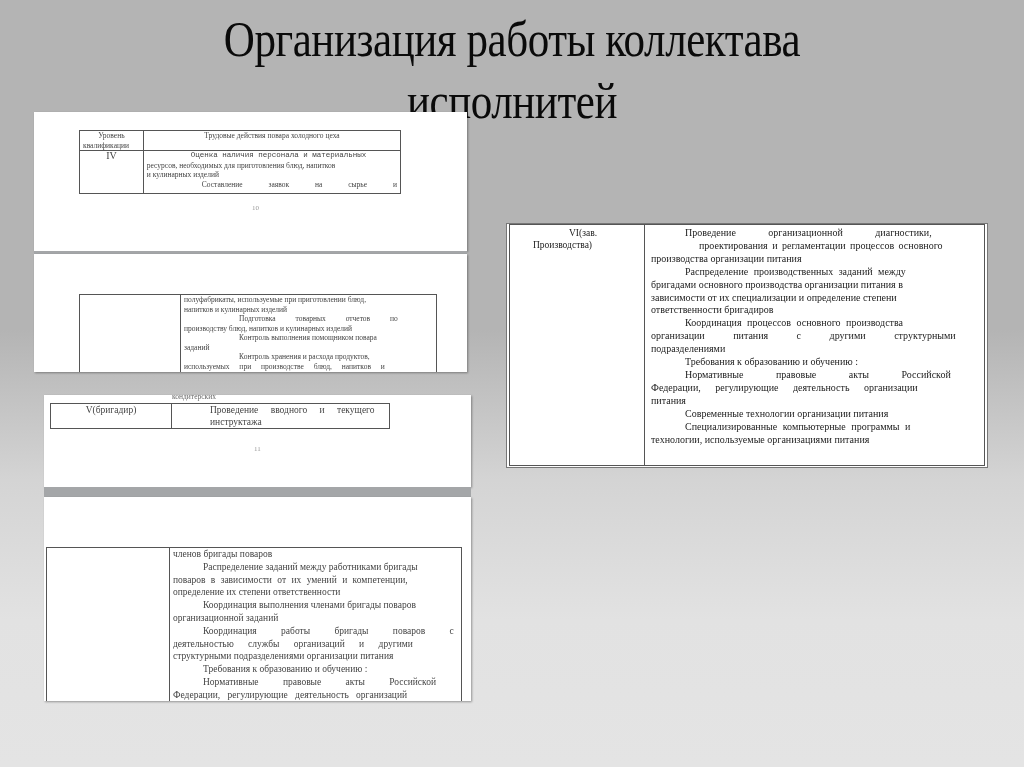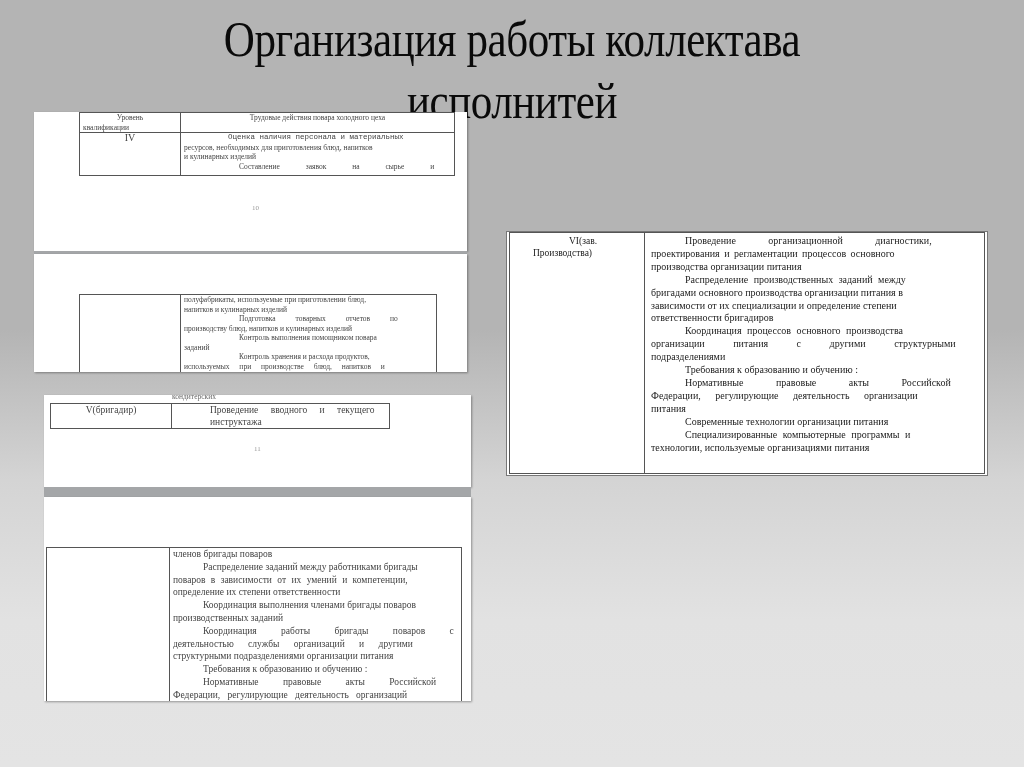--- a/index.html
+++ b/index.html
@@ -37,21 +37,21 @@
 </style>
 </head>
 <body>
 
 <div class="title">
   <div>Организация работы коллектава</div>
   <div>исполнитей</div>
 </div>
 
 <div class="page" style="left:34px; top:112px; width:433px; height:139px;">
-  <table class="doc small" style="left:45px; top:0; width:376px;">
+  <table class="doc small" style="left:45px; top:18px; width:322px;">
     <tbody>
         <tr>
       <td class="center" style="width:94px;">
         <span class="line">Уровень</span>
         <span class="line" style="text-align:left;">квалификации</span>
       </td>
       <td class="center">Трудовые действия повара холодного цеха</td>
     </tr>
     <tr>
       <td class="center" style="font-size:10px;">IV</td>
@@ -108,45 +108,45 @@
   <table class="doc mid" style="left:2px; top:50px; width:416px;">
     <tbody>
         <tr>
       <td style="width:116px; height:170px;"></td>
       <td style="line-height:12.8px;">
         <span class="line">членов бригады поваров</span>
         <span class="line" style="padding-left:30px;">Распределение заданий между работниками бригады</span>
         <span class="line" style="word-spacing:3px;">поваров в зависимости от их умений и компетенции,</span>
         <span class="line">определение их степени ответственности</span>
         <span class="line" style="padding-left:30px;">Координация выполнения членами бригады поваров</span>
-        <span class="line">производственных заданий</span>
+        <span class="line">организационной заданий</span>
         <span class="line" style="padding-left:30px; word-spacing:22px;">Координация работы бригады поваров с</span>
         <span class="line" style="word-spacing:12px;">деятельностью службы организаций и другими</span>
         <span class="line">структурными подразделениями организации питания</span>
         <span class="line" style="padding-left:30px;">Требования к образованию и обучению :</span>
         <span class="line" style="padding-left:30px; word-spacing:22px;">Нормативные правовые акты Российской</span>
         <span class="line" style="word-spacing:5px;">Федерации, регулирующие деятельность организаций</span>
         <span class="line">питания</span>
       </td>
     </tr>
   </tbody>
     </table>
 </div>
 
-<div class="page right-page" style="left:507px; top:232px; width:480px; height:243px; box-shadow:0 0 0 1px #777;">
+<div class="page right-page" style="left:507px; top:224px; width:480px; height:243px; box-shadow:0 0 0 1px #777;">
   <table class="doc mid" style="left:2px; top:0px; width:476px; height:242px;">
     <tbody>
         <tr>
       <td style="width:128px; padding-top:2px;">
         <span class="line" style="padding-left:56px;">VI(зав.</span>
         <span class="line" style="padding-left:20px;">Производства)</span>
       </td>
       <td style="padding:2px 6px; line-height:12.9px; font-size:10px;">
         <span class="line" style="padding-left:34px; word-spacing:30px;">Проведение организационной диагностики,</span>
-        <span class="line" style="word-spacing:2px;">проектирования и регламентации процессов основного</span>
+        <span class="line" style="word-spacing:2px;margin-left:48px;">проектирования и регламентации процессов основного</span>
         <span class="line">производства организации питания</span>
         <span class="line" style="padding-left:34px; word-spacing:3px;">Распределение производственных заданий между</span>
         <span class="line">бригадами основного производства организации питания в</span>
         <span class="line">зависимости от их специализации и определение степени</span>
         <span class="line">ответственности бригадиров</span>
         <span class="line" style="padding-left:34px; word-spacing:3px;">Координация процессов основного производства</span>
         <span class="line" style="word-spacing:26px;">организации питания с другими структурными</span>
         <span class="line">подразделениями</span>
         <span class="line" style="padding-left:34px;">Требования к образованию и обучению :</span>
         <span class="line" style="padding-left:34px; word-spacing:30px;">Нормативные правовые акты Российской</span>

